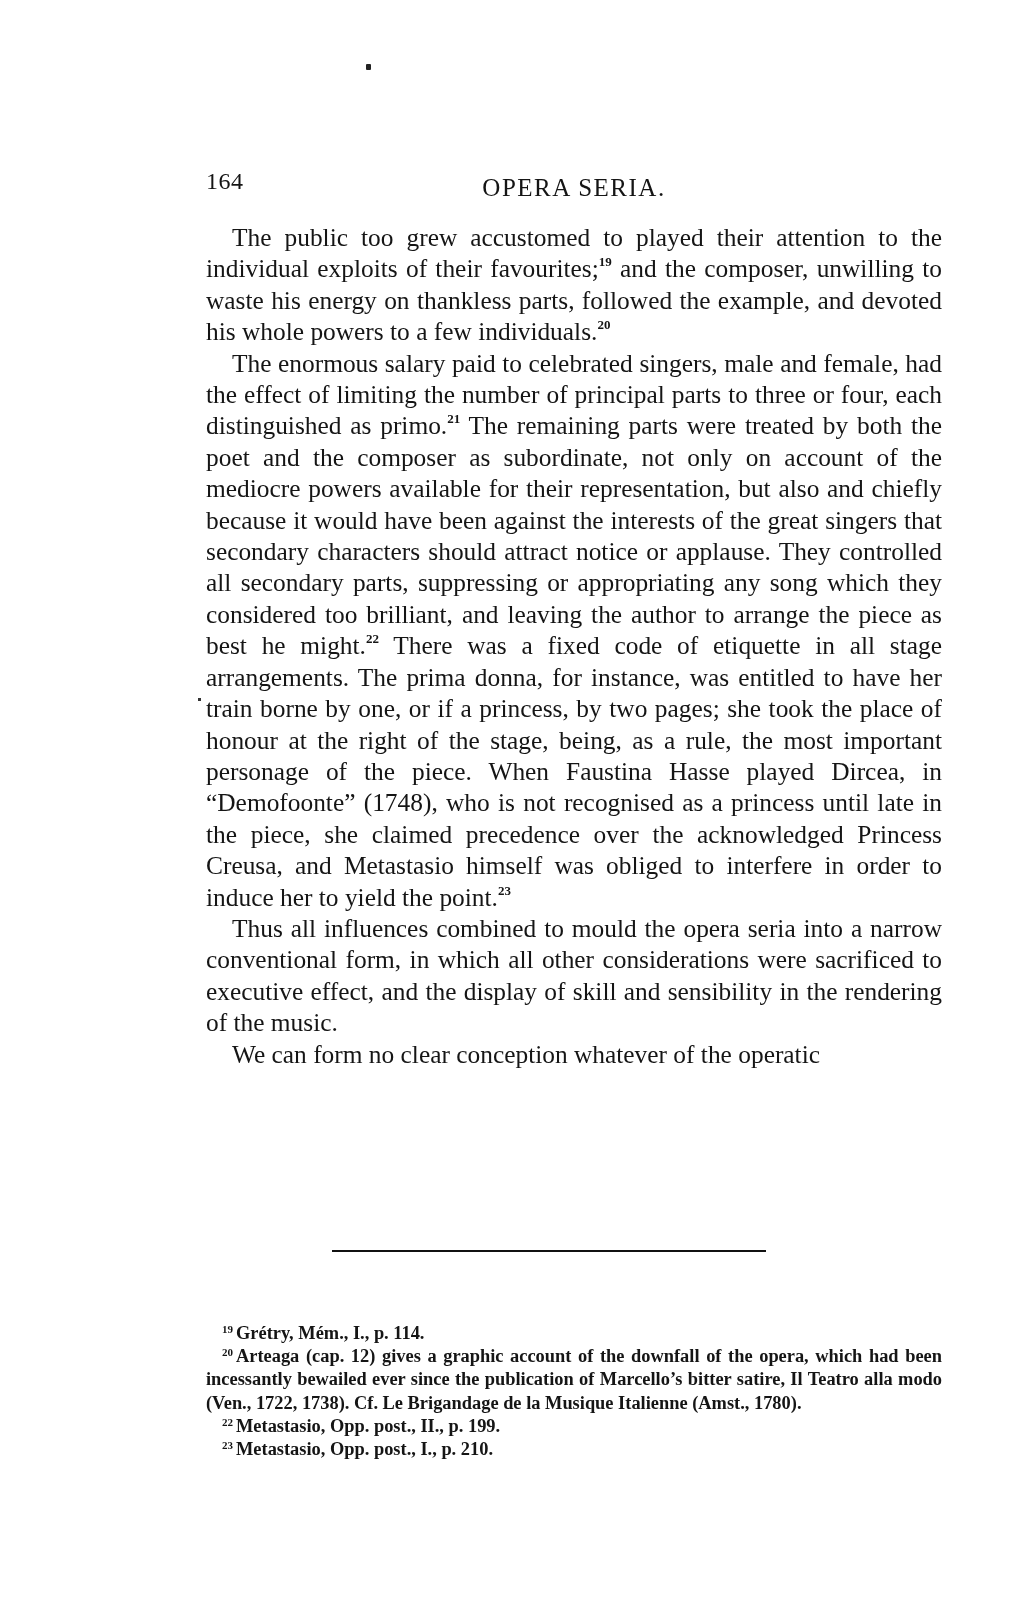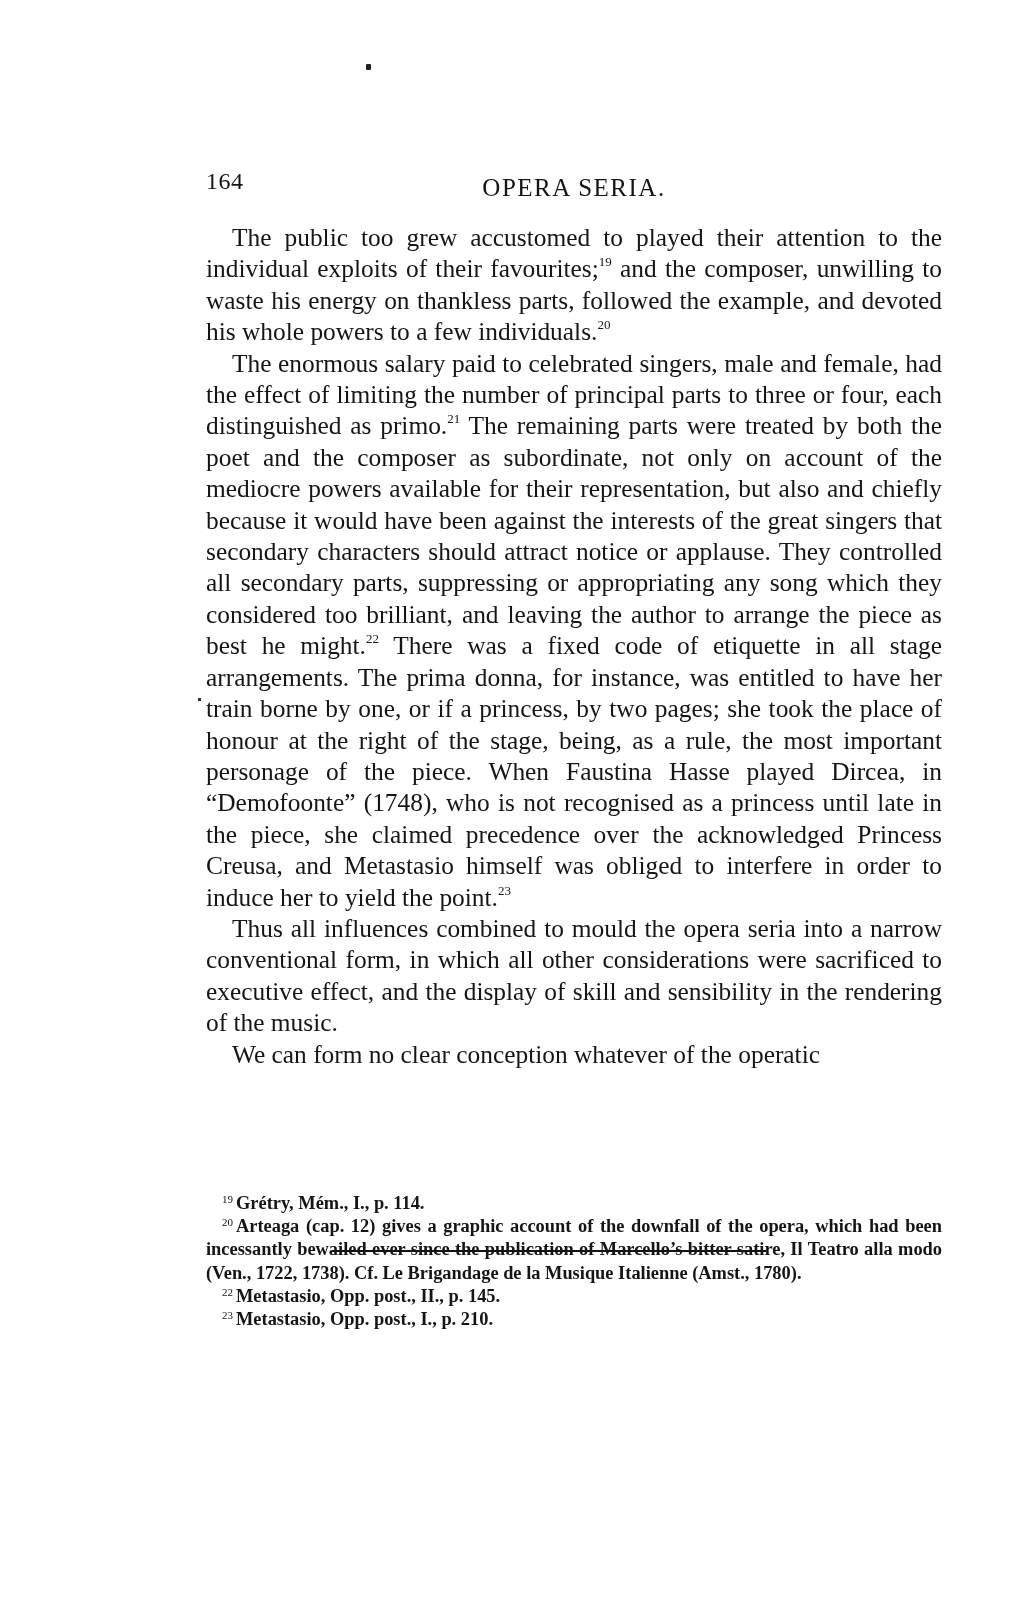--- a/index.html
+++ b/index.html
@@ -3,23 +3,23 @@
 <meta charset="utf-8">
 <style>
   html, body { margin: 0; padding: 0; background: #ffffff; }
   body { width: 1034px; height: 1600px; position: relative; overflow: hidden; font-family: "Liberation Serif", "DejaVu Serif", serif; color: #151515; }
   .dot { position: absolute; left: 366px; top: 64px; width: 5px; height: 6px; background: #222; border-radius: 1px; }
   .header { position: absolute; left: 206px; top: 168px; width: 736px; height: 40px; }
   .pagenum { position: absolute; left: 0; top: 0; font-size: 24px; letter-spacing: 0.5px; }
   .running { position: absolute; left: 0; right: 0; top: 6px; text-align: center; font-size: 25px; letter-spacing: 1.5px; text-transform: uppercase; }
   .body { position: absolute; left: 206px; top: 222px; width: 736px; font-size: 25.4px; line-height: 31.4px; text-align: justify; }
   .body p { margin: 0; text-indent: 26px; }
-  sup { font-size: 13px; line-height: 0; vertical-align: 11px; font-weight: normal; }
+  sup { font-size: 13px; line-height: 0; vertical-align: 11px; font-weight: bold; }
   .rule { position: absolute; left: 332px; top: 1250px; width: 434px; height: 2px; background: #111; }
-  .notes { position: absolute; left: 206px; top: 1192px; width: 736px; font-size: 18.4px; line-height: 23.2px; text-align: justify; font-weight: bold; }
+  .notes { position: absolute; left: 206px; top: 1322px; width: 736px; font-size: 18.4px; line-height: 23.2px; text-align: justify; font-weight: bold; }
   .notes p { margin: 0; text-indent: 16px; }
   .notes sup { font-size: 11px; vertical-align: 6px; margin-right: 3px; }
   .mark { position: absolute; left: 198px; top: 698px; width: 3px; height: 3px; background: #333; }
 </style>
 </head>
 <body>
 
 <div class="dot"></div>
 
 <div class="header">
@@ -42,15 +42,15 @@
   <p>
     <span>We can form no clear conception whatever of the operatic</span>
   </p>
 </div>
 
 <div class="rule"></div>
 
 <div class="notes">
   <p><sup>19</sup><span>Grétry, Mém., I., p. 114.</span></p>
   <p><sup>20</sup><span>Arteaga (cap. 12) gives a graphic account of the downfall of the opera, which had been incessantly bewailed ever since the publication of Marcello’s bitter satire, Il Teatro alla modo (Ven., 1722, 1738). Cf. Le Brigandage de la Musique Italienne (Amst., 1780).</span></p>
-  <p><sup>22</sup><span>Metastasio, Opp. post., II., p. 145.</span></p>
+  <p><sup>22</sup><span>Metastasio, Opp. post., II., p. 199.</span></p>
   <p><sup>23</sup><span>Metastasio, Opp. post., I., p. 210.</span></p>
 </div>
 
 </body></html>

